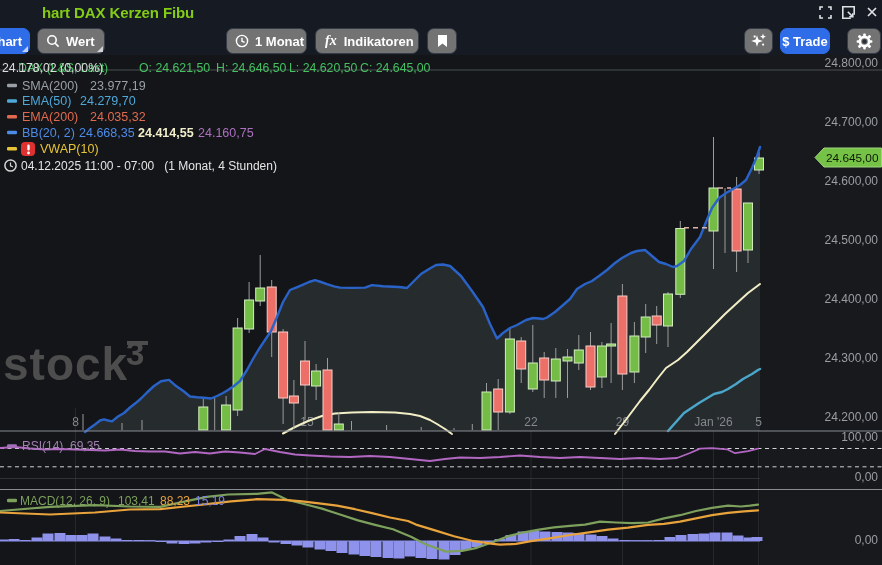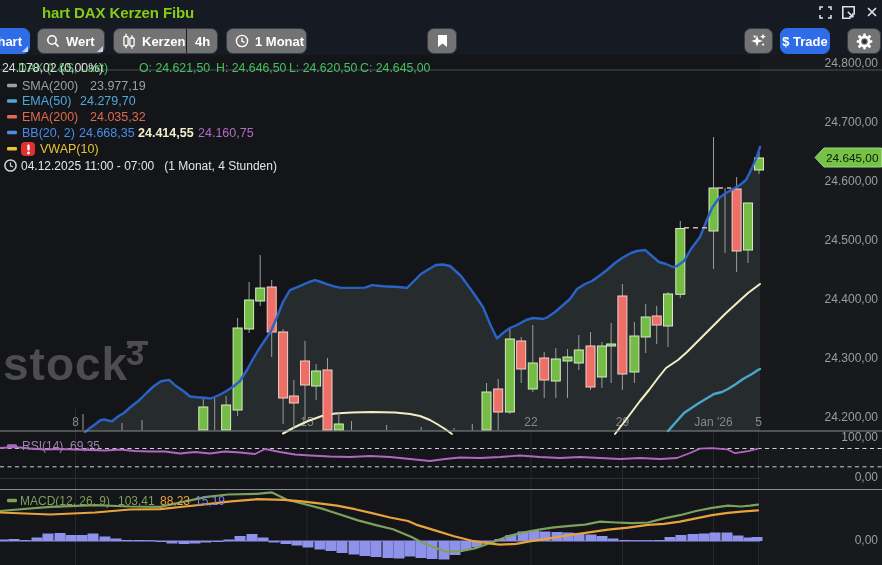--- a/index.html
+++ b/index.html
@@ -256,37 +256,30 @@
   <div class="btn" style="left:-18px;width:48px;background:#2e6ce8;border-color:#2e6ce8;justify-content:flex-end;padding-right:7px;">Chart
     <div style="position:absolute;right:1px;bottom:1px;width:0;height:0;border-left:6px solid transparent;border-bottom:6px solid #bdd4f8;"></div></div>
   <div class="btn" style="left:37px;width:68px;">
     <svg style="margin-left:8px" width="14" height="14" viewBox="0 0 14 14" fill="none" stroke="#fff" stroke-width="1.6">
       <circle cx="6" cy="6" r="4.2"></circle>
         <path d="M9.2,9.2 L12.6,12.6"></path>
     </svg>
     <span style="margin-left:6px">Wert</span>
     <div style="position:absolute;right:1px;bottom:1px;width:0;height:0;border-left:6px solid transparent;border-bottom:6px solid #cfd3d8;"></div>
   </div>
-  <div class="btn" style="left:113px;width:105px;">
-    <svg style="margin-left:8px" width="14" height="16" viewBox="0 0 14 16" fill="none" stroke="#fff" stroke-width="1.3">
-      <path d="M4,3.5 V0.8 M4,12.5 V15.2"></path>
-        <rect x="1.9" y="3.5" width="4.2" height="9" rx="1"></rect>
-      <path d="M10,5 V2.3 M10,13 V15.7"></path>
-        <rect x="7.9" y="5" width="4.2" height="8" rx="1"></rect>
-    </svg>
-    <span style="margin-left:6px">Kerzen</span>
-    <div style="position:absolute;left:72px;top:0;width:1px;height:24px;background:#171c24;"></div>
-    <span style="position:absolute;left:81px;">4h</span>
-  </div>
   <div class="btn" style="left:226px;width:81px;align-items:center;">
     <svg style="margin-left:8px" width="14" height="14" viewBox="0 0 14 14" fill="none" stroke="#fff" stroke-width="1.4">
       <circle cx="7" cy="7" r="5.6"></circle>
         <path d="M7,3.8 V7.2 L9.6,8.4"></path>
     </svg>
     <span style="margin-left:6px">1 Monat</span>
+  </div>
+  <div class="btn" style="left:315px;width:104px;">
+    <span style="margin-left:9px;font-style:italic;font-family:'Liberation Serif',serif;font-size:14px;">fx</span>
+    <span style="margin-left:7px">Indikatoren</span>
   </div>
   <div class="btn" style="left:427px;width:30px;justify-content:center;">
     <svg width="11" height="14" viewBox="0 0 11 14" fill="#fff">
         <path d="M1,1 H10 V13 L5.5,9.5 L1,13 Z"></path>
       </svg>
   </div>
   <div class="btn" style="left:744px;width:29px;justify-content:center;">
     <svg width="18" height="18" viewBox="0 0 18 18" fill="#fff">
       <path d="M7,3.2 L8.4,7.6 L12.8,9 L8.4,10.4 L7,14.8 L5.6,10.4 L1.2,9 L5.6,7.6 Z"></path>
       <path d="M13,1.6 L13.8,3.8 L16,4.6 L13.8,5.4 L13,7.6 L12.2,5.4 L10,4.6 L12.2,3.8 Z"></path>

